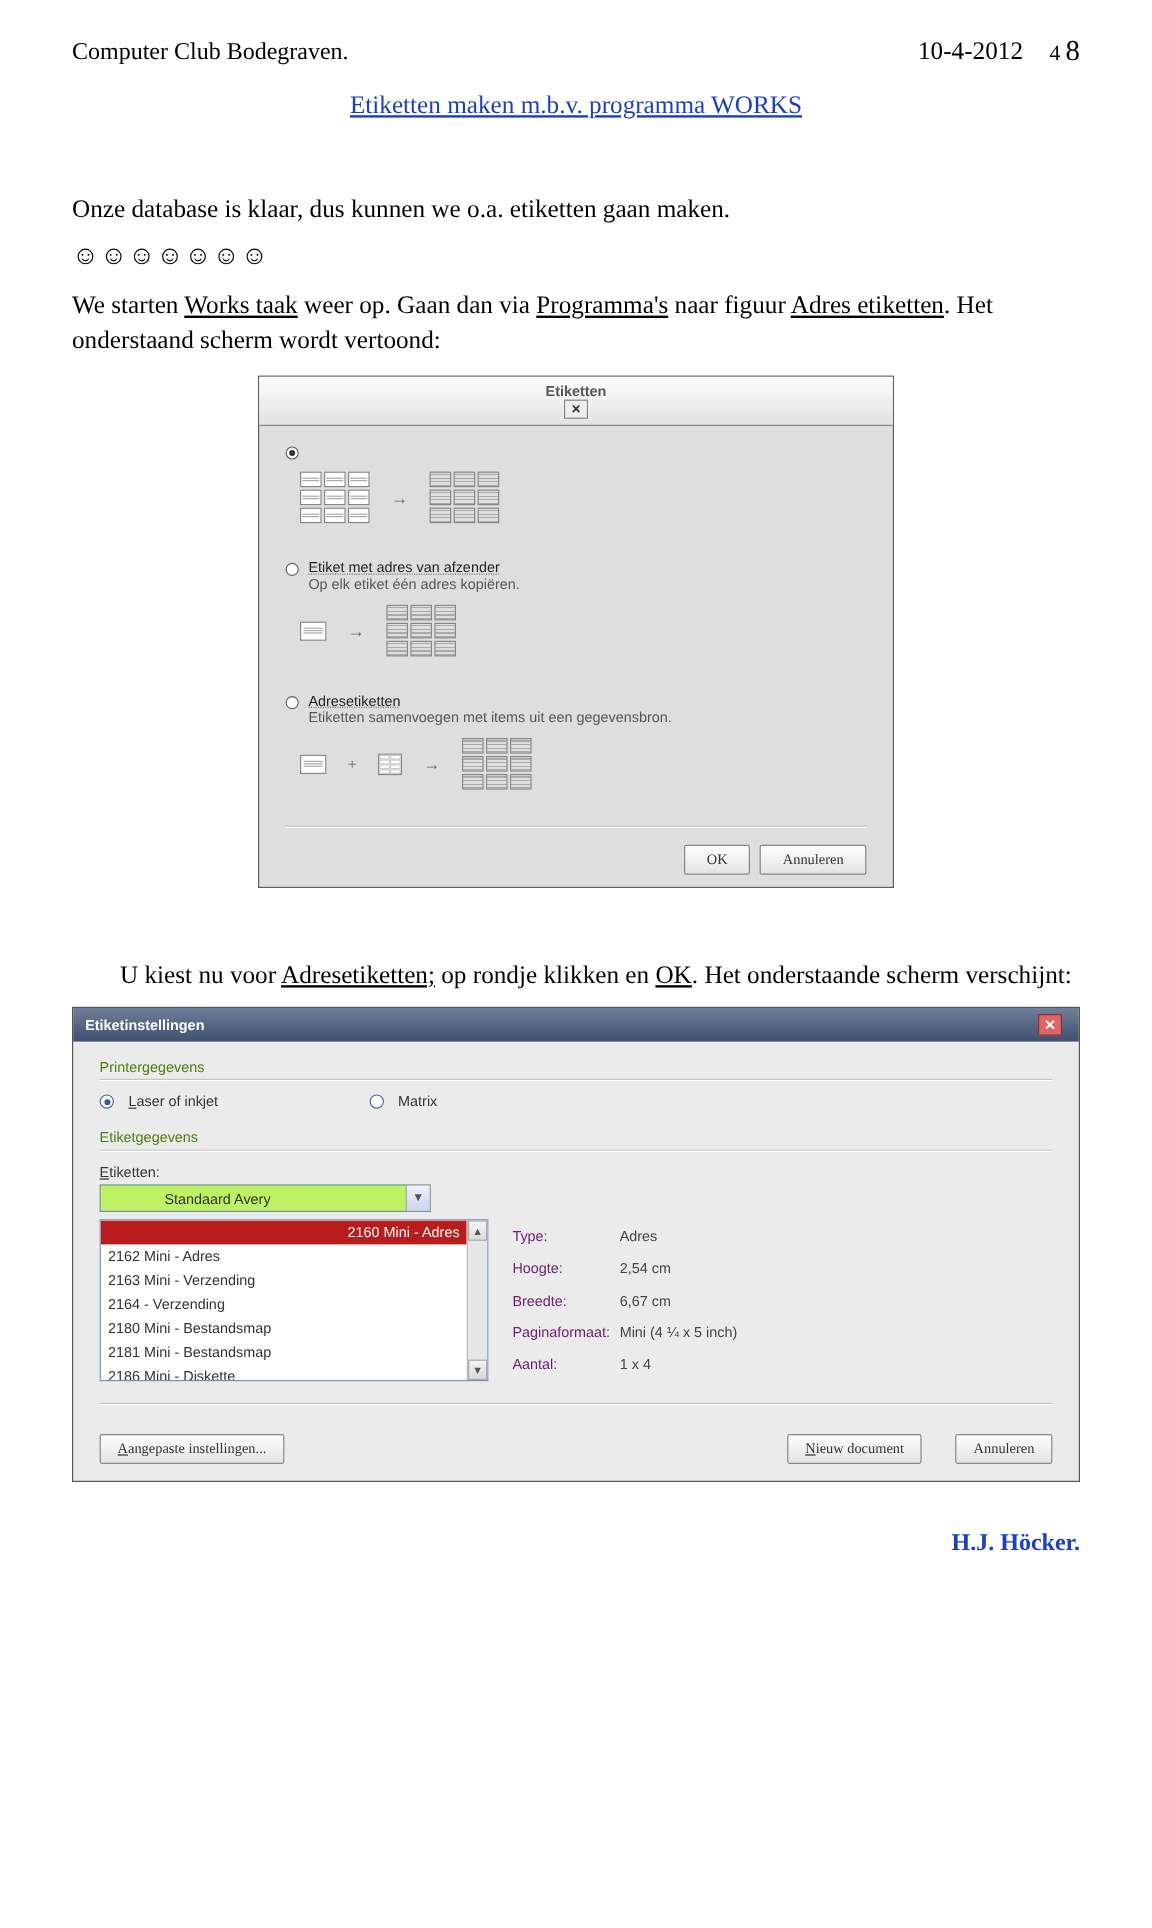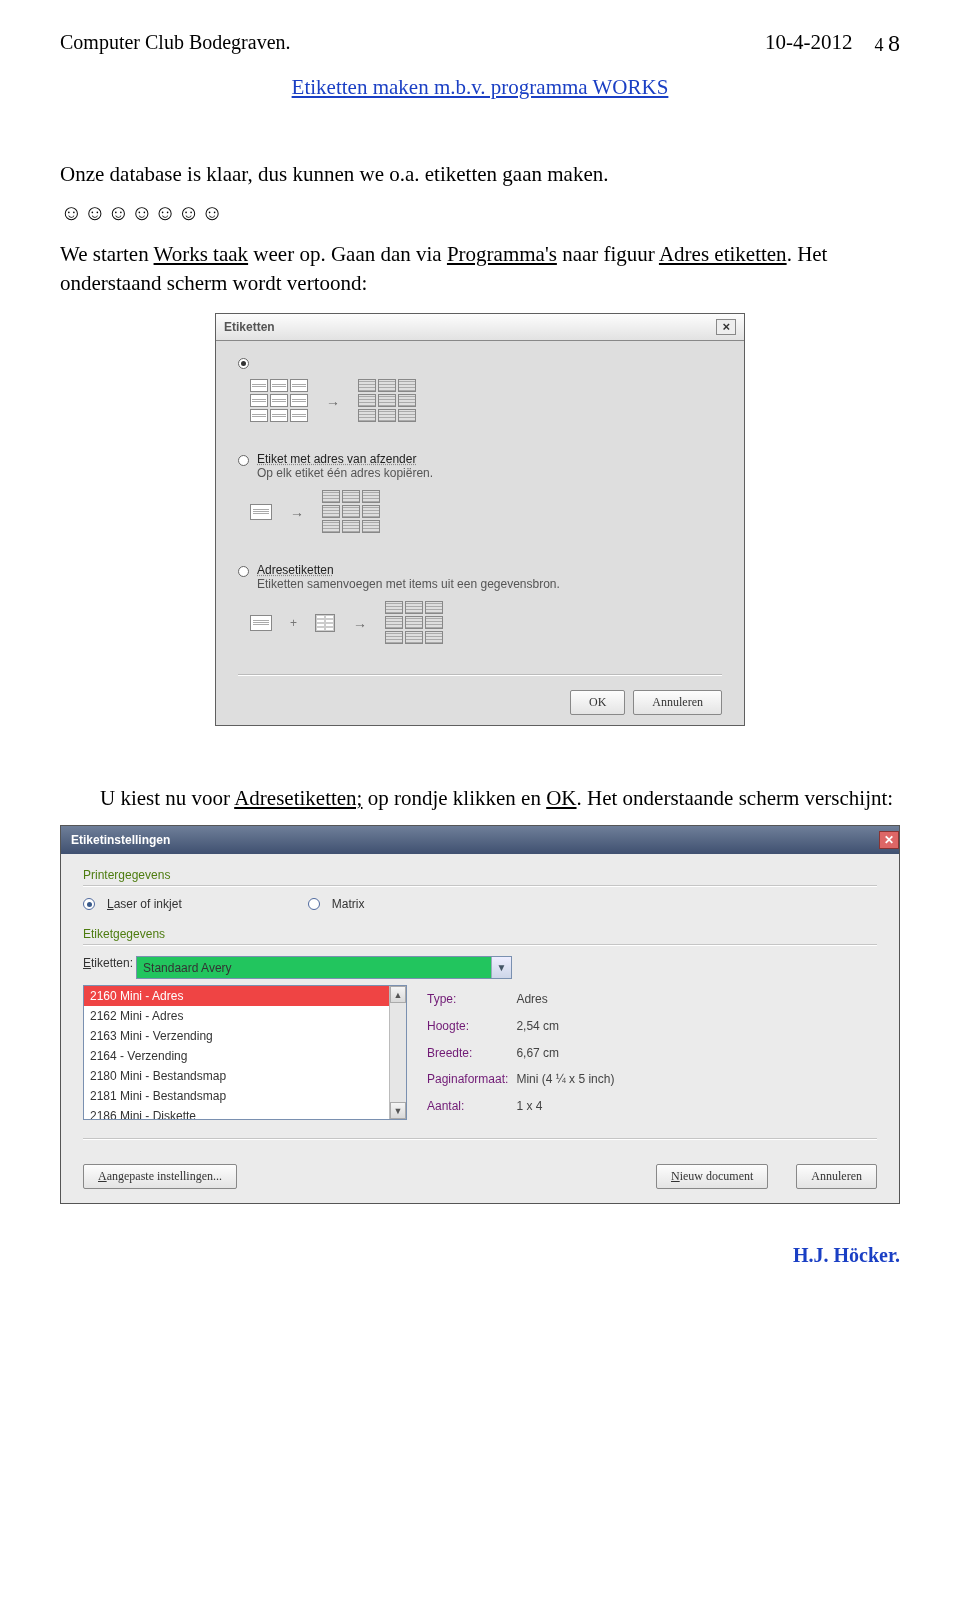--- a/index.html
+++ b/index.html
@@ -31,21 +31,21 @@
     border:1px solid #5f5f5f;
     font-family: Tahoma, Arial, sans-serif;
     font-size: 12px;
     color:#333;
   }
   .dlg1-title {
     background: linear-gradient(#fdfdfd,#e2e2e2);
     border-bottom:1px solid #888;
     padding:5px 8px;
     display:flex; justify-content:space-between; align-items:center;
-    font-weight:bold; color:#555;
+    font-weight:bold; color:#555;flex-direction:column;
   }
   .dlg1-title .x { font-family: Arial; font-size:13px; color:#333; border:1px solid #888; background:#eee; padding:0 5px; line-height:14px;}
   .dlg1-body { padding: 14px 22px 10px 22px; }
   .opt-row { display:flex; align-items:flex-start; margin-bottom:4px; }
   .radio { width:11px; height:11px; border:1px solid #666; border-radius:50%; background:#fff; margin:3px 8px 0 0; flex-shrink:0; position:relative;}
   .radio.sel::after{ content:""; position:absolute; left:2px; top:2px; width:5px; height:5px; background:#333; border-radius:50%;}
   .opt-txt .lbl { color:#222; text-decoration:underline dotted #888; }
   .opt-txt .desc { color:#555; }
   .illus-row { display:flex; align-items:center; gap:18px; margin:10px 0 30px 12px;}
   .grid3x3 { display:grid; grid-template-columns:repeat(3,18px); grid-template-rows:repeat(3,13px); gap:2px; }
@@ -71,41 +71,41 @@
     width: 840px;
     background:#ebebeb;
     border:1px solid #555;
     font-family: Tahoma, Arial, sans-serif;
     font-size: 12px;
     color:#333;
   }
   .dlg2-title {
     background: linear-gradient(#6f7f99,#3f5070);
     color:#fff; font-weight:bold;
-    padding:5px 0 5px 10px;
+    padding:5px 14px 5px 10px;
     display:flex; justify-content:space-between; align-items:center;text-align:center;
   }
   .dlg2-title .x2 { background:#d66; border:1px solid #833; color:#fff; width:20px; height:18px; display:flex; align-items:center; justify-content:center; font-size:12px; font-family:Arial;}
   .dlg2-body { padding: 10px 22px 14px 22px; }
   .fldset-lbl { color:#4d7c0f; font-size:12px; margin-top:4px; }
   .hr { border-top:1px solid #c5c5c5; border-bottom:1px solid #fff; margin:3px 0 10px 0; height:0;}
   .printer-row { display:flex; align-items:center; gap:6px; }
   .printer-row .pr2 { margin-left:120px; }
   .radio2 { width:12px; height:12px; border:1px solid #506a9e; border-radius:50%; background:#fff; margin-right:6px; position:relative;}
   .radio2.sel::after{content:""; position:absolute; left:2.5px; top:2.5px; width:5px; height:5px; background:#3a5a8a; border-radius:50%;}
   .ul { text-decoration: underline; }
   .fld-row { display:flex; align-items:center; margin:6px 0;}
-  .combo { display:flex; align-items:center; border:1px solid #7a90b0; background:#22c55e; width:376px; height:23px; }
+  .combo { display:flex; align-items:center; border:1px solid #7a90b0; background:#bef264; width:276px; height:23px;padding-left:47px; }
   .combo .txt { padding:0 6px; flex:1; }
   .combo .dd { width:20px; height:100%; background:linear-gradient(#eef,#cdd6e8); border-left:1px solid #9ab; display:flex; align-items:center; justify-content:center; font-size:10px; color:#456;}
   .prod-row { display:flex; gap:18px; }
   .listbox { border:1px solid #7a90b0; background:#fff; width:324px; height:135px; display:flex; }
   .list-inner { flex:1; overflow:hidden; }
   .li { padding:3px 6px; font-size:12px; color:#333; }
-  .li.sel { background:#ef4444; color:#fff; }
+  .li.sel { background:#b91c1c; color:#fff;text-align:right; }
   .scrollbar { width:17px; background:#e6e6e6; border-left:1px solid #bbb; display:flex; flex-direction:column; justify-content:space-between;}
   .sbtn { height:17px; background:linear-gradient(#f5f5f5,#d9d9d9); border:1px solid #aaa; display:flex; align-items:center; justify-content:center; font-size:9px; color:#555;}
   .info-table { font-size:12px; color:#444; }
   .info-table tr td { padding:3px 6px 3px 0; }
   .info-table tr td:first-child { color:#701a75; }
   .dlg2-btns { display:flex; justify-content:space-between; padding-top:14px;}
   .dlg2-btns .right { display:flex; gap:28px; }
   .win-btn2 { border:1px solid #888; background:linear-gradient(#fdfdfd,#e4e4e4); padding:4px 14px; font-family:Tahoma; font-size:12px; color:#333; border-radius:2px; }
 </style>
 </head>
@@ -282,21 +282,21 @@
     <div class="printer-row">
       <div class="radio2 sel"></div>
       <span><span class="ul">L</span><span id="laser-rest">aser of inkjet</span></span>
       <div class="radio2 pr2"></div>
       <span>Matrix</span>
     </div>
 
     <div class="fldset-lbl" style="margin-top:16px">Etiketgegevens</div>
     <div class="hr"></div>
 
-    <div class="fld-row" style="flex-direction:row; align-items:flex-start; gap:3px;">
+    <div class="fld-row" style="flex-direction:column; align-items:flex-start; gap:3px;">
       <span><span class="ul">E</span><span id="etik-rest">tiketten:</span></span>
       <div class="combo">
         <div class="txt">Standaard Avery</div>
         <div class="dd">▼</div>
       </div>
     </div>
 
 
     <div class="prod-row" style="margin-top:4px;">
       <div class="listbox">

